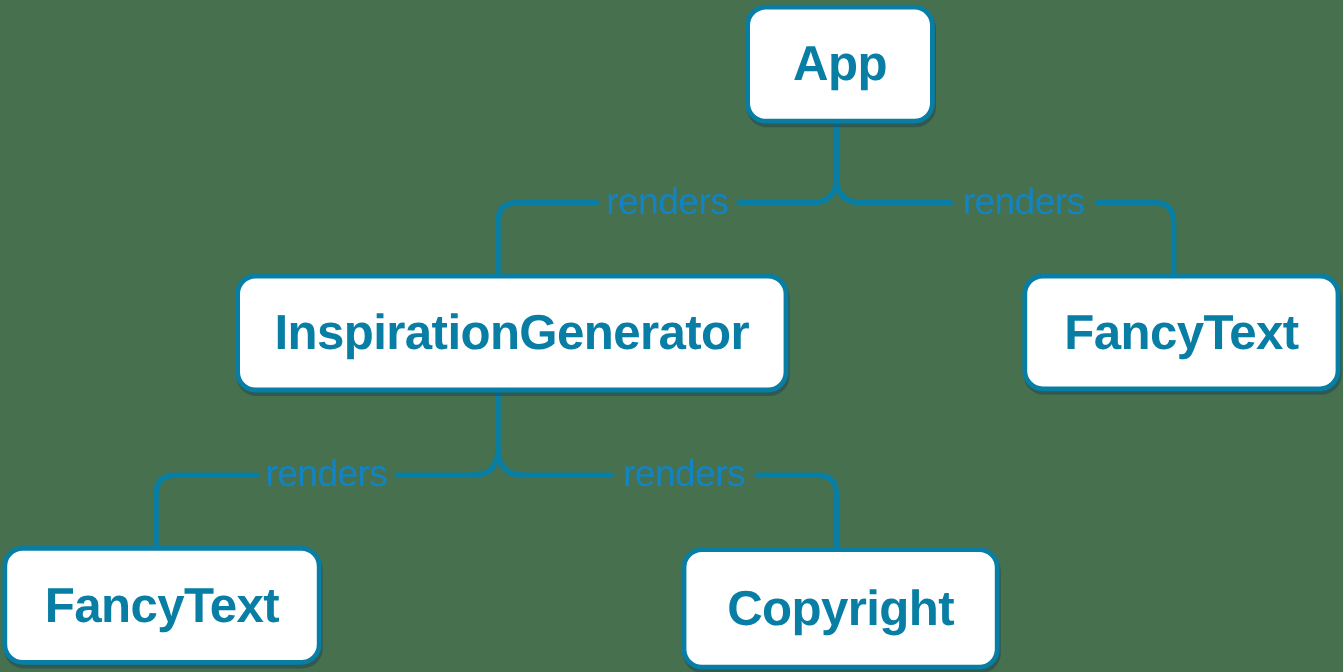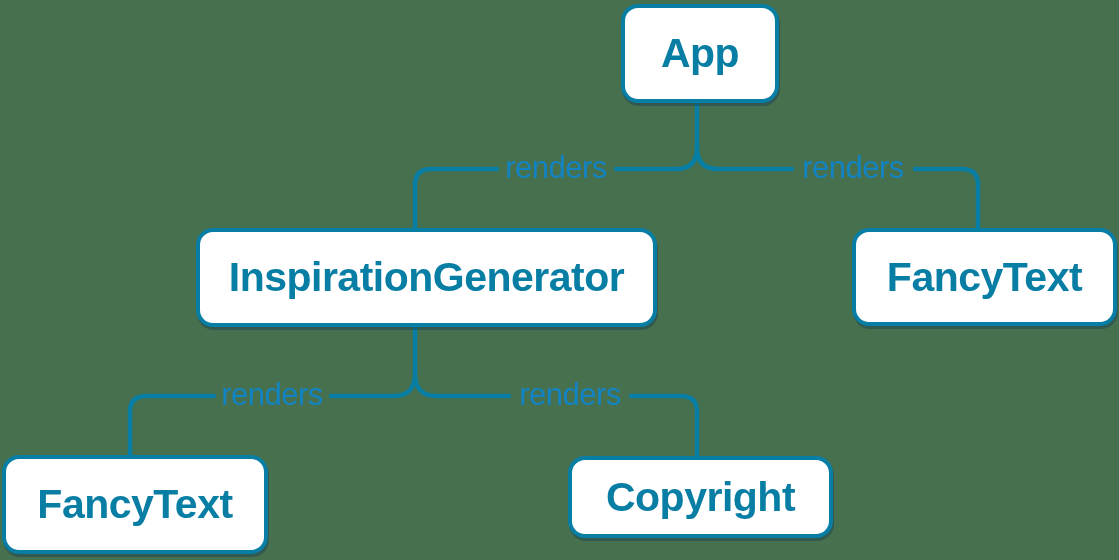--- a/index.html
+++ b/index.html
@@ -41,21 +41,21 @@
     font-size: 41px;
     font-weight: 700;
     letter-spacing: -0.5px;
     white-space: nowrap;
     box-shadow: 1px 3px 0 rgba(23, 63, 82, 0.45);
   }
   .node-app                  { left: 621px; top: 4px;   width: 158px; height: 99px; }
   .node-inspiration         { left: 196px; top: 228px; width: 461px; height: 99px; }
   .node-fancy-right         { left: 852px; top: 228px; width: 265px; height: 98px; }
   .node-fancy-left          { left: 2px;   top: 455px; width: 266px; height: 99px; }
-  .node-copyright           { left: 568px; top: 456px; width: 265px; height: 82px; }
+  .node-copyright           { left: 568px; top: 456px; width: 265px; height: 102px; }
   .edge-label {
     position: absolute;
     transform: translate(-50%, -52%);
     color: #1284c4;
     font-size: 31px;
     font-weight: 400;
     letter-spacing: -0.5px;
     white-space: nowrap;
   }
   .edge-label-1 { left: 556px; top: 169px; }

